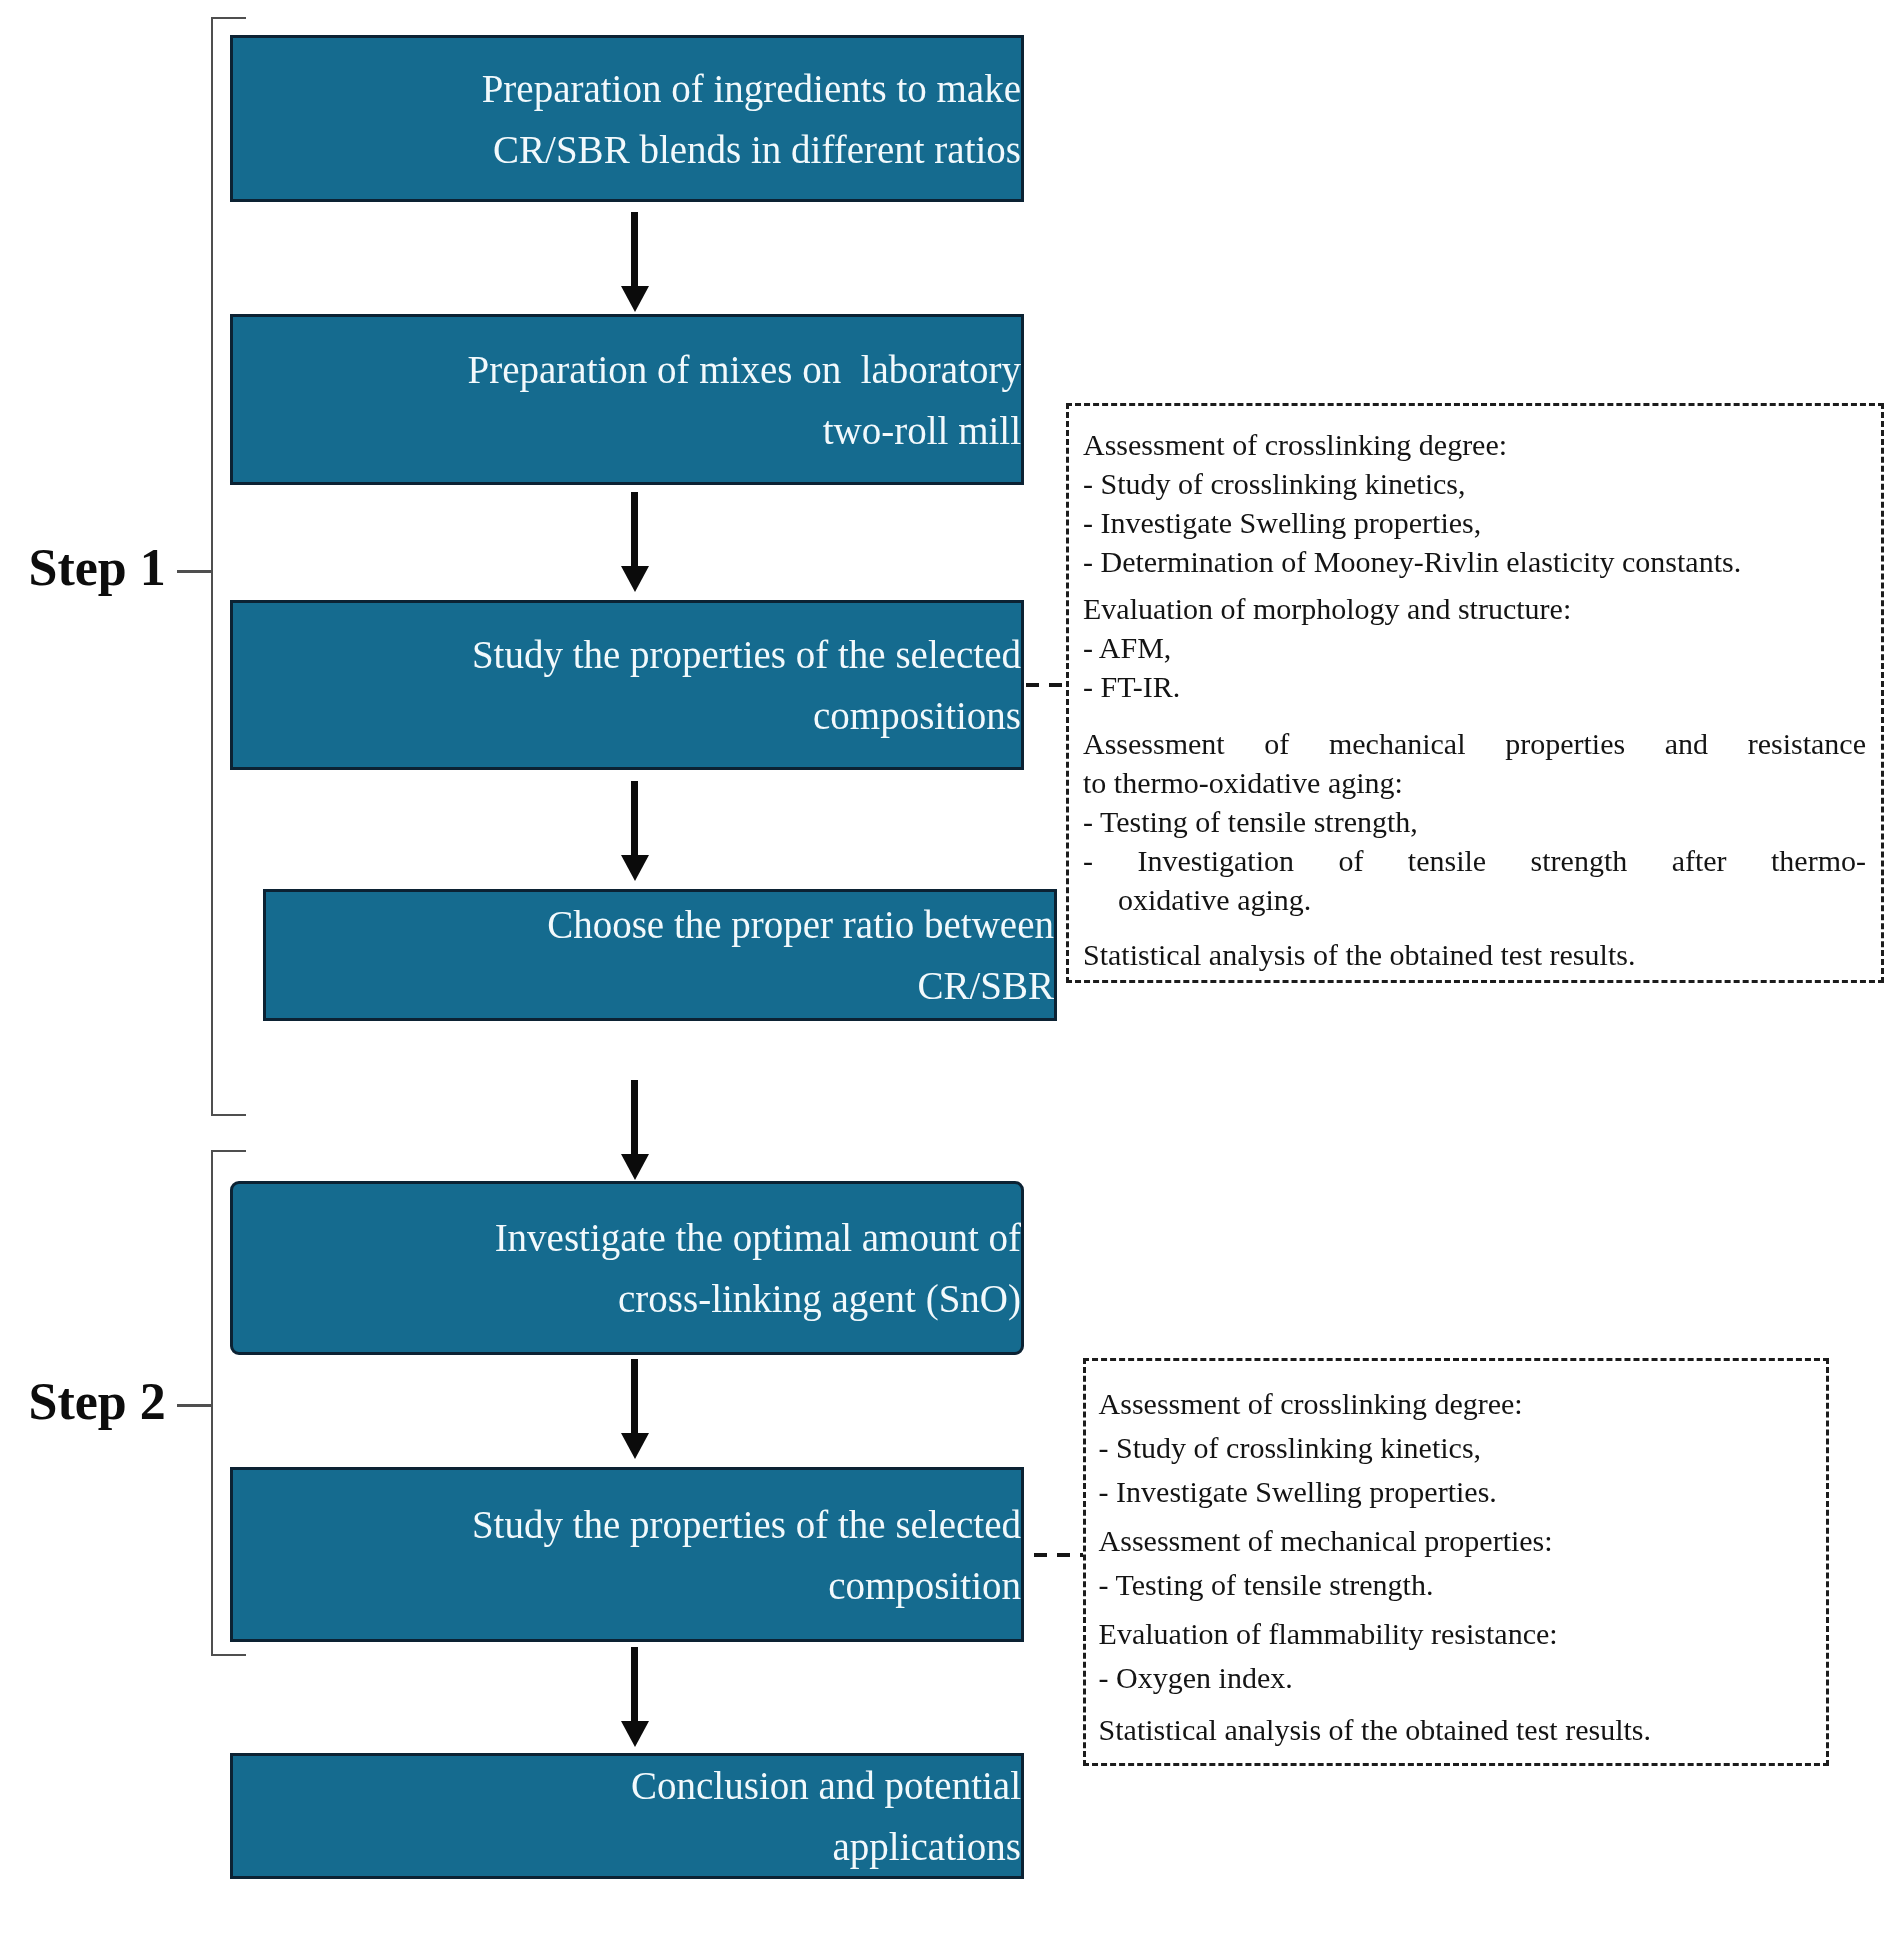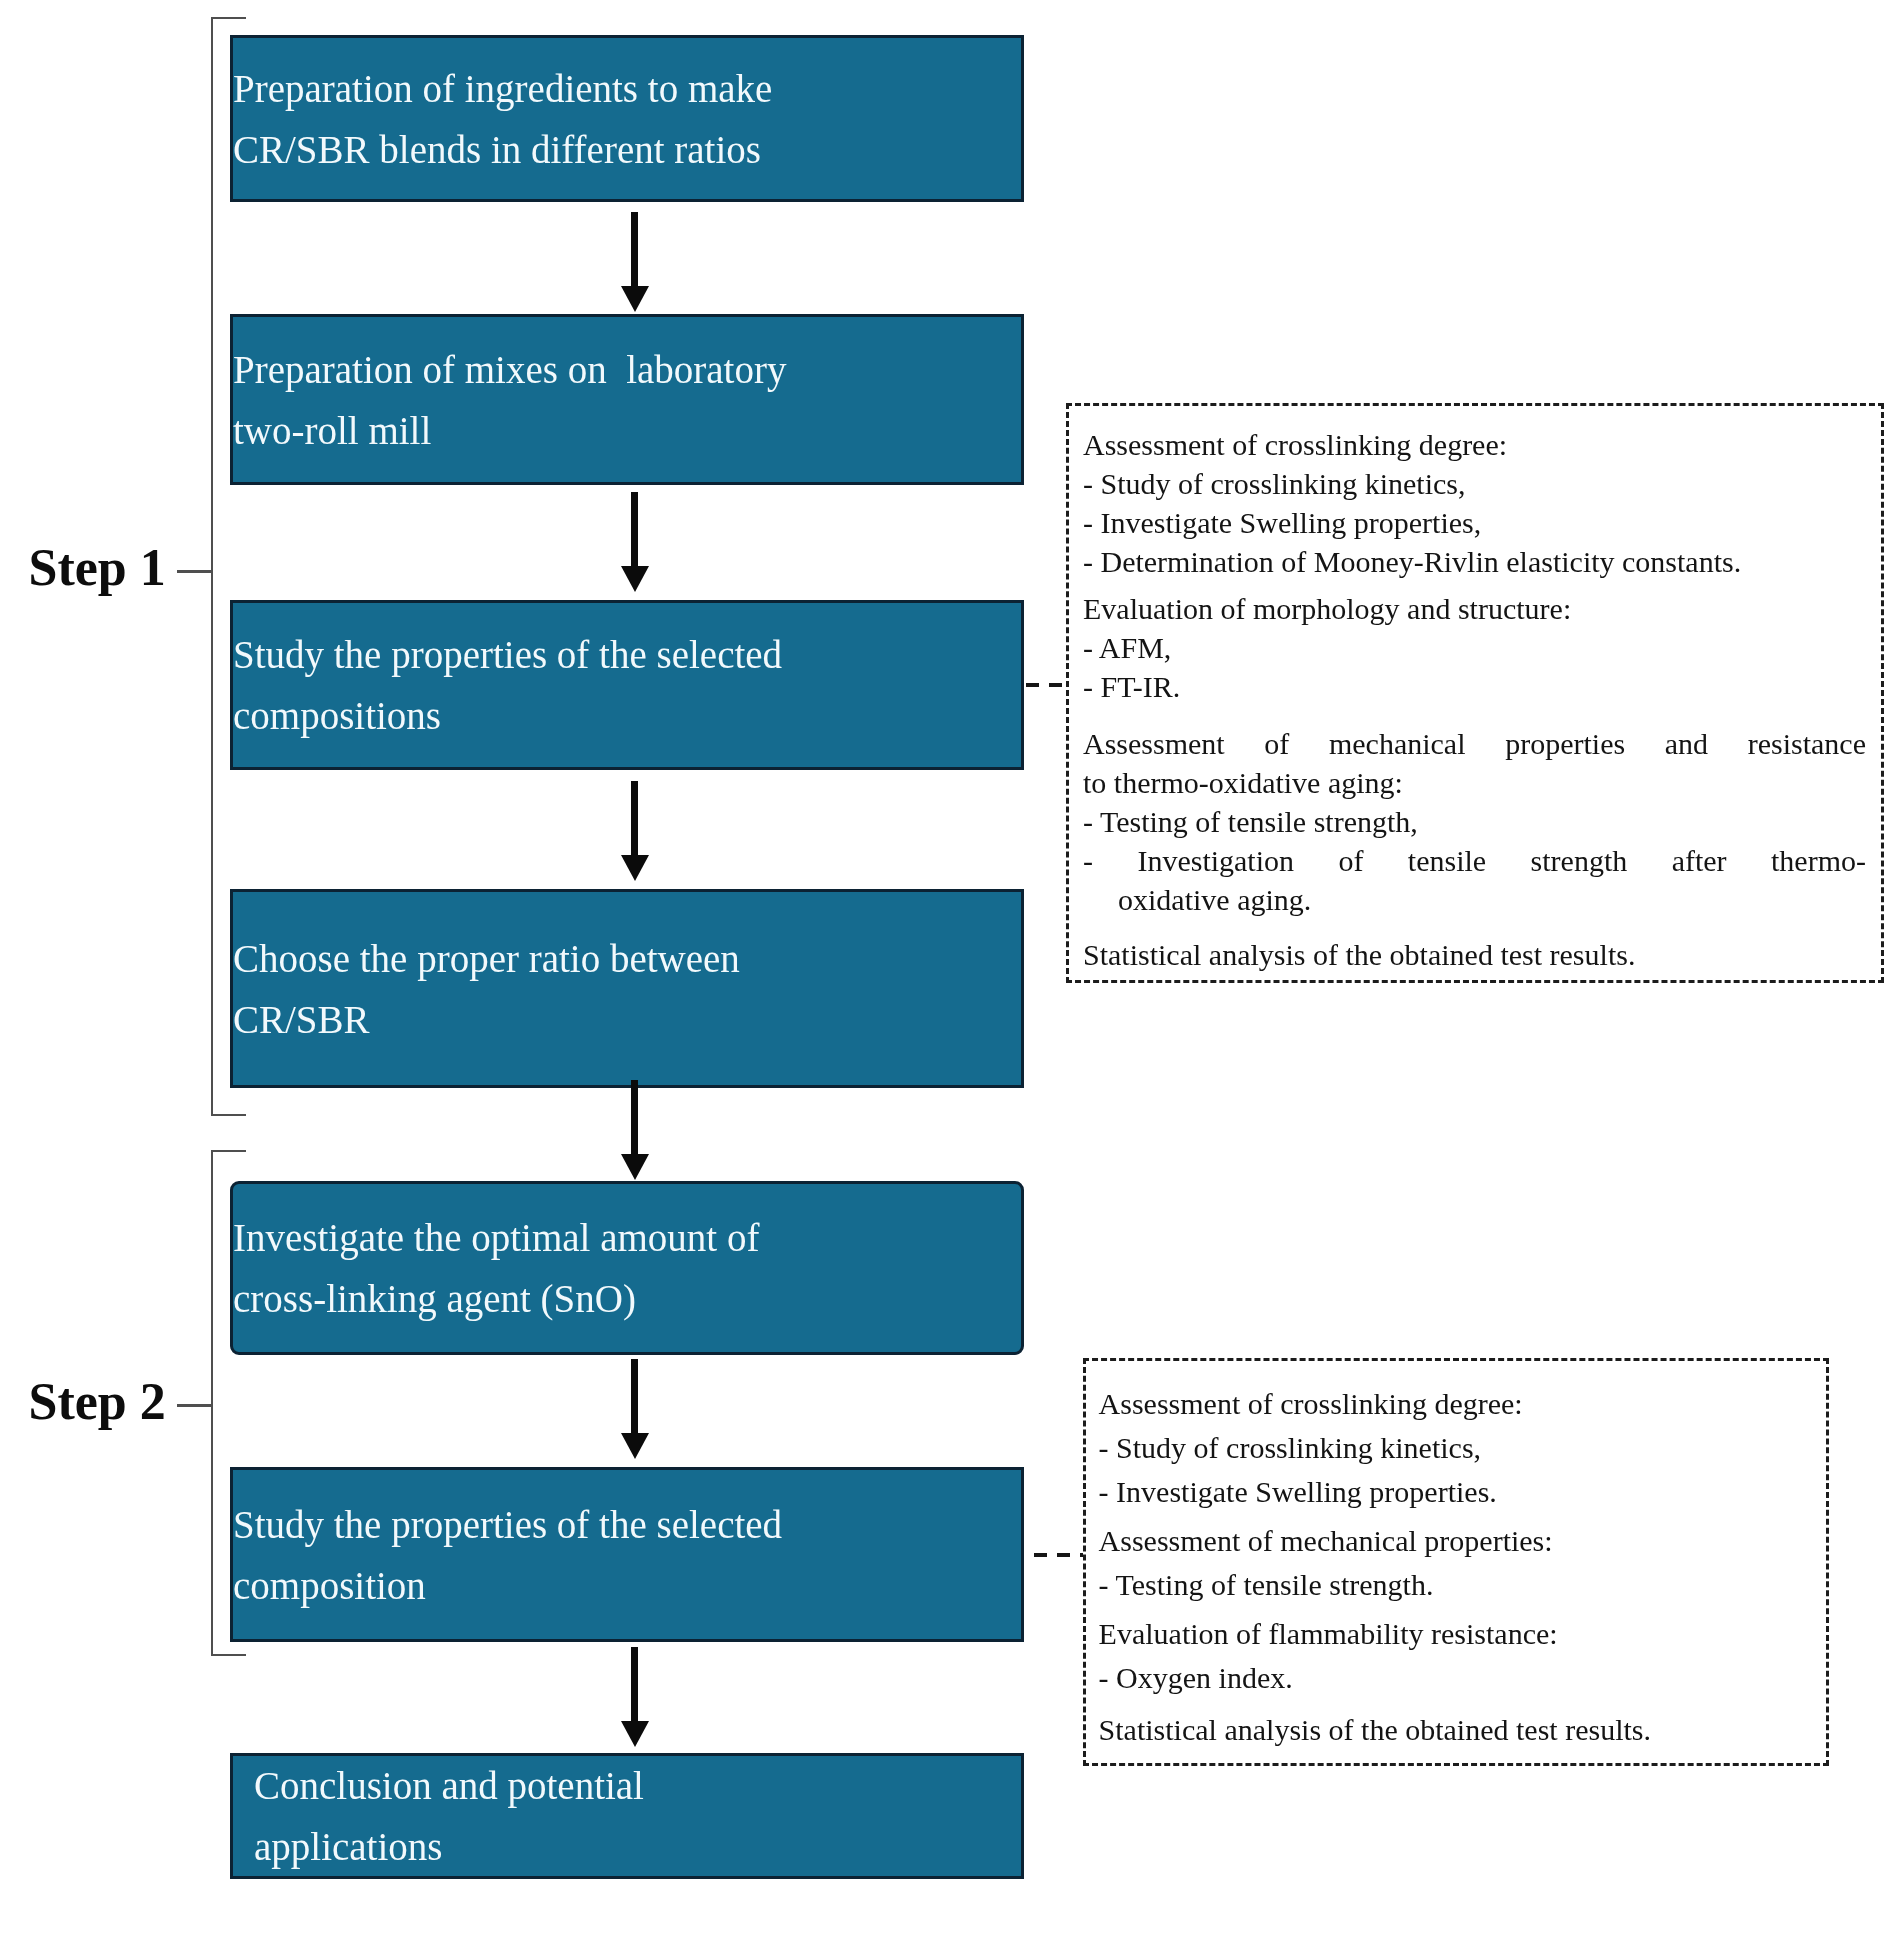--- a/index.html
+++ b/index.html
@@ -16,21 +16,21 @@
     left:230px;width:794px;
     box-sizing:border-box;
     background:#156b8f;
     border:3.1px solid #0c2233;
     display:flex;align-items:center;justify-content:center;
   }
   .flow-text{
     color:#f2f9fc;
     font-size:39px;
     line-height:61px;
-    text-align:left;
+    text-align:right;
     width:100%;
   }
   .flow-text .tl{white-space:pre-wrap;}
   
   .arrow{position:absolute;left:606px;width:57px;}
   .arrow .shaft{width:7px;height:74px;background:#0b0b0b;margin:0 auto;}
   .arrow .head{
     width:0;height:0;margin:0 auto;
     border-left:14px solid transparent;
     border-right:14px solid transparent;
@@ -119,21 +119,21 @@
     <div class="flow-text">
         <div class="tl">Study the properties of the selected</div>
         <div class="tl">compositions</div>
       </div>
   </div>
   <div class="arrow" style="top:781px;">
     <div class="shaft"></div>
     <div class="head"></div>
   </div>
 
-  <div class="flow-box" style="top:889px;height:199px;">
+  <div class="flow-box" style="top:889px;height:132px;margin-left:33px;">
     <div class="flow-text">
         <div class="tl">Choose the proper ratio between</div>
         <div class="tl">CR/SBR</div>
       </div>
   </div>
   <div class="arrow" style="top:1080px;">
     <div class="shaft"></div>
     <div class="head"></div>
   </div>
 

